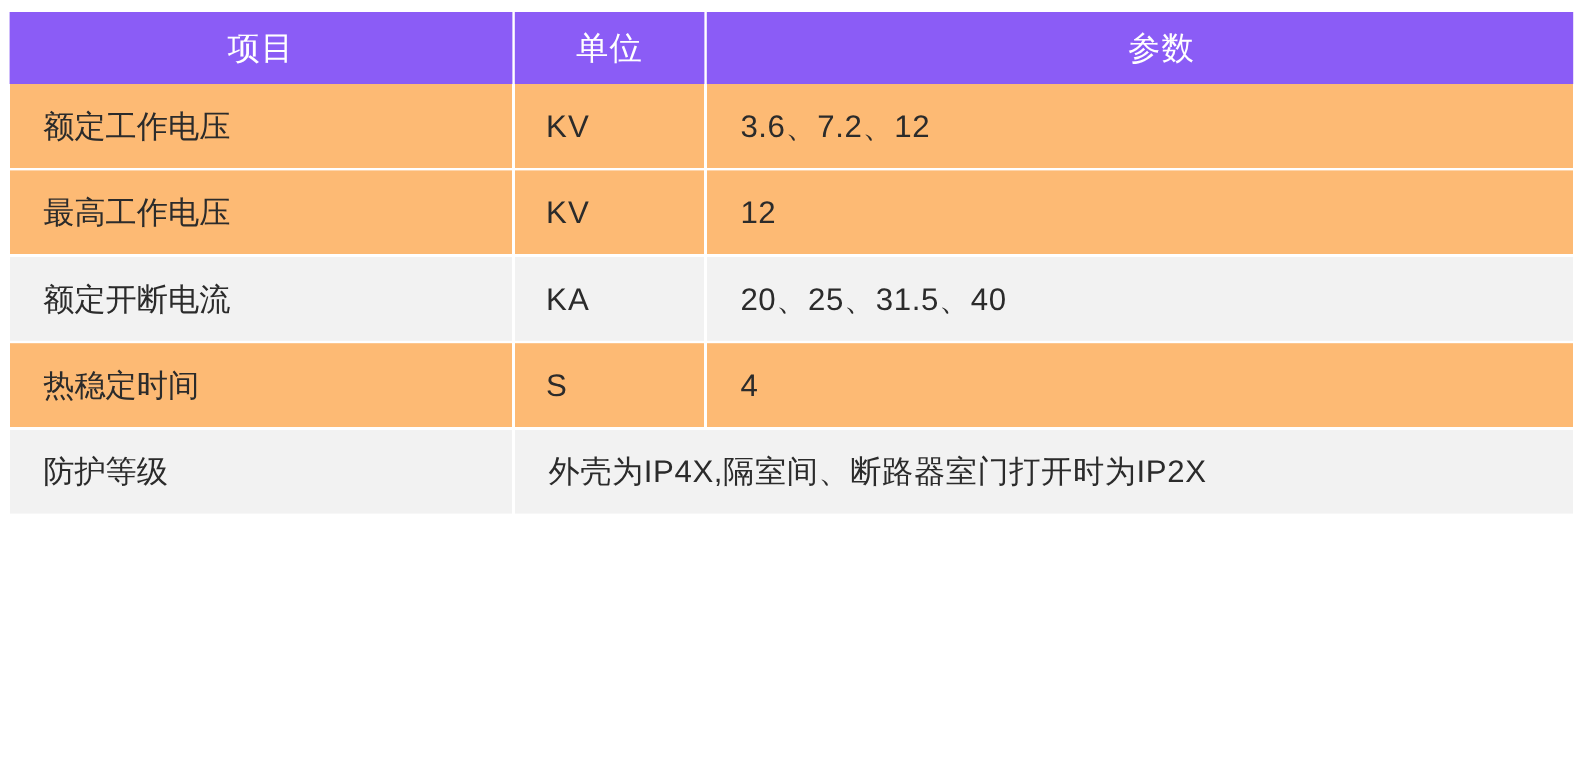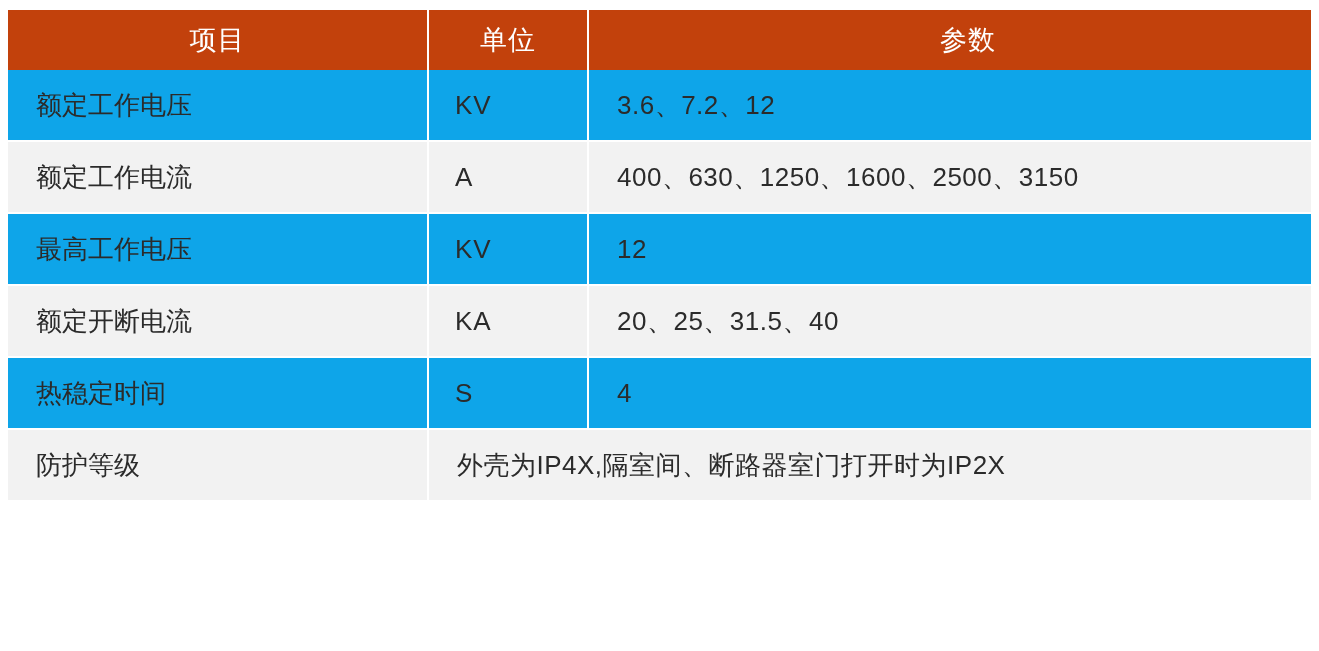--- a/index.html
+++ b/index.html
@@ -20,21 +20,21 @@
   table.spec-table {
     border-collapse: collapse;
     width: 1303px;
     table-layout: fixed;
   }
   table.spec-table col.c-item  { width: 420px; }
   table.spec-table col.c-unit  { width: 160px; }
   table.spec-table col.c-param { width: 723px; }
 
   thead th {
-    background: #c2410c;
+    background: #8b5cf6;
     color: #ffffff;
     font-size: 27px;
     font-weight: 500;
     text-align: center;
     height: 60px;
     padding: 0;
     border-right: 2px solid #ffffff;
     letter-spacing: 1px;
   }
   thead th:last-child { border-right: none; padding-left: 36px; }
@@ -45,21 +45,21 @@
     color: #2b2b2b;
     padding: 0 0 0 28px;
     border-bottom: 2px solid #ffffff;
     border-right: 2px solid #ffffff;
     vertical-align: middle;
     white-space: nowrap;
     overflow: hidden;
   }
   tbody td:last-child { border-right: none; margin-left: 40px; }
 
-  tbody tr.row-odd td  { background: #0ea5e9; }
+  tbody tr.row-odd td  { background: #fdba74; }
   tbody tr.row-even td { background: #f2f2f2; }
 
   tbody td.unit-cell {
     padding-left: 26px;
     letter-spacing: 1px;
     margin-top: 35px;
   }
   tbody td.param-cell {
     padding-left: 28px;
     letter-spacing: 0.5px;
@@ -82,25 +82,20 @@
         <th>单位</th>
         <th>参数</th>
       </tr>
     </thead>
     <tbody>
       <tr class="row-odd">
         <td class="item-cell">额定工作电压</td>
         <td class="unit-cell">KV</td>
         <td class="param-cell">3.6、7.2、12</td>
       </tr>
-      <tr class="row-even">
-        <td class="item-cell">额定工作电流</td>
-        <td class="unit-cell">A</td>
-        <td class="param-cell">400、630、1250、1600、2500、3150</td>
-      </tr>
       <tr class="row-odd">
         <td class="item-cell">最高工作电压</td>
         <td class="unit-cell">KV</td>
         <td class="param-cell">12</td>
       </tr>
       <tr class="row-even">
         <td class="item-cell">额定开断电流</td>
         <td class="unit-cell">KA</td>
         <td class="param-cell">20、25、31.5、40</td>
       </tr>

